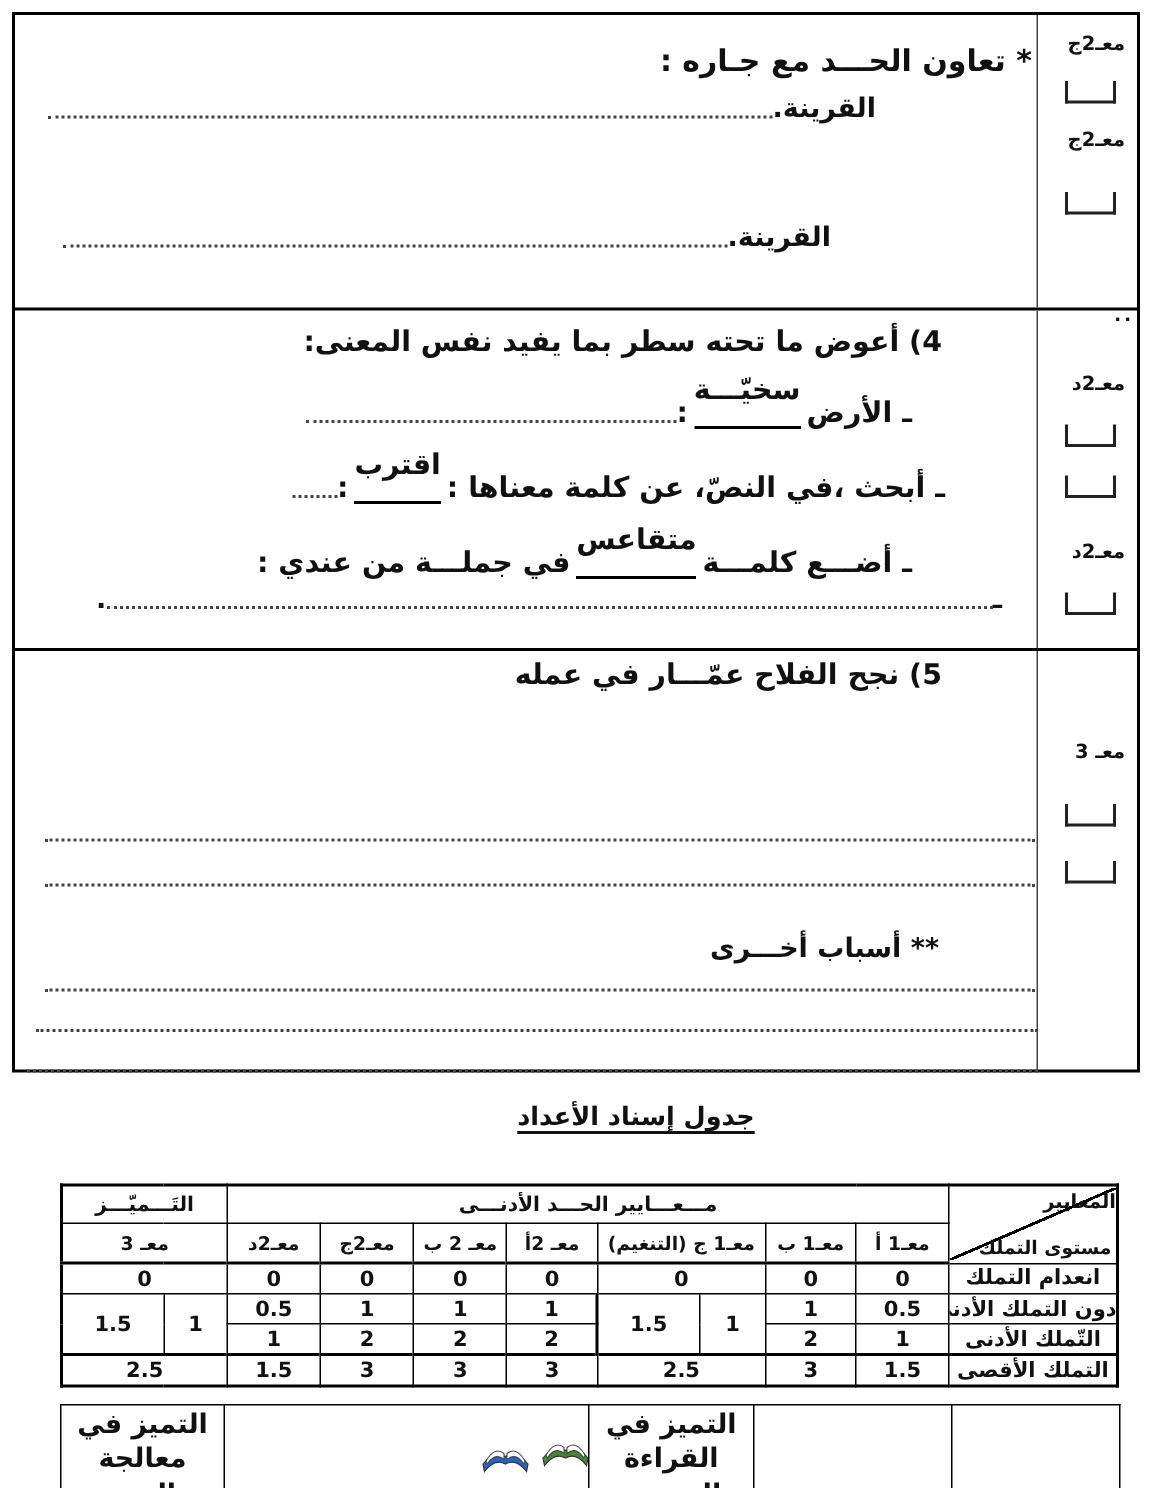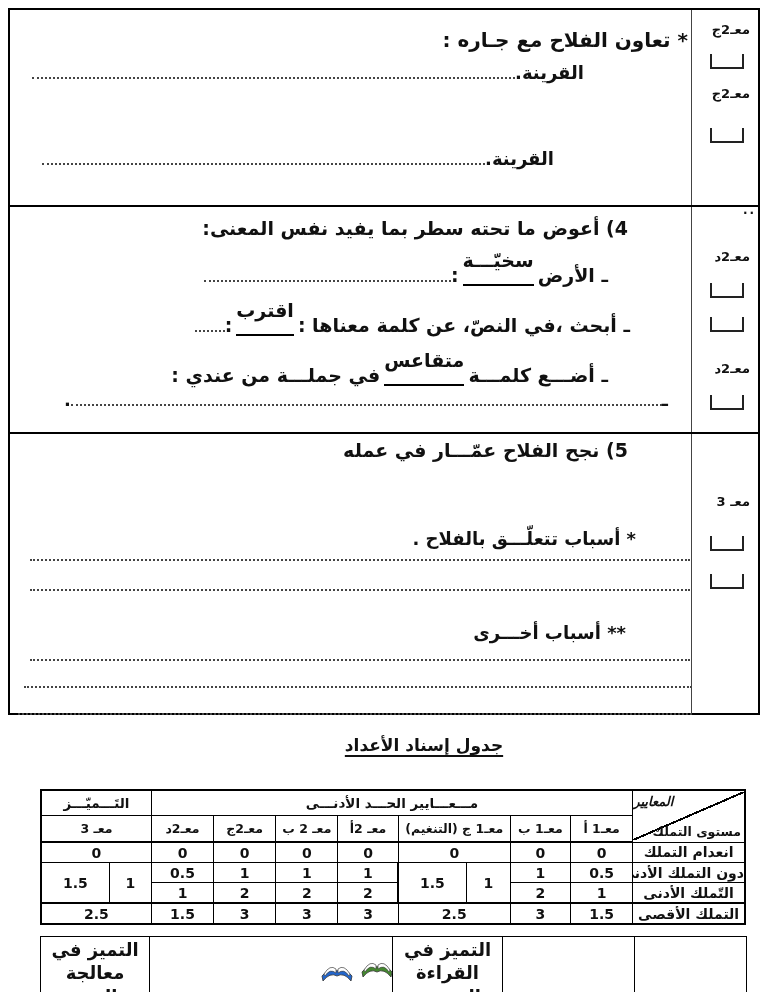--- a/index.html
+++ b/index.html
@@ -32,38 +32,38 @@
   tr.h1 td{height:24px;font-size:13.5px;}
   tr.h2 td{height:25px;font-size:12.5px;border-bottom:2.5px solid #000;}
   tr.dr td{height:19px;font-size:14px;}
   tr.r4 td{border-top:2.5px solid #000;}
   td.rowlab{text-align:right;font-size:12.5px;padding-left:2px;padding-right:4px;white-space:nowrap;}
   td.thickR{border-right-width:2.5px;}
   td.thickL{border-left-width:2.5px;}
   td.corner{border-bottom:2.5px solid #000;}
   .corner-wrap{position:relative;width:100%;height:48px;
      background:linear-gradient(to top left,transparent calc(50% - 1px),#000 calc(50% - 1px),#000 calc(50% + 1px),transparent calc(50% + 1px));}
-  .corner-top{position:absolute;top:2px;left:0;right:0;text-align:left;font-size:13px;font-style:italic;}
+  .corner-top{position:absolute;top:2px;left:0;right:0;text-align:right;font-size:13px;}
   .corner-bottom{position:absolute;bottom:1px;right:3px;font-size:12.5px;}
   
   table.strip{position:absolute;left:40px;top:936px;width:706px;height:42px;border-collapse:collapse;
               direction:rtl;table-layout:fixed;border:1.5px solid #000;}
   table.strip td{border:1.5px solid #000;text-align:center;font-size:18px;font-weight:bold;line-height:1.3;}
   .books{position:absolute;left:320px;top:954px;width:76px;height:36px;}
 </style>
 </head>
 <body>
 
 <div class="page">
 
   <div class="qbox">
 
     <section class="sec sec1">
       <div class="content">
-        <div class="qline" style="top:18px;right:4px;font-size:20px;">* تعاون الفلاح مع جـاره :</div>
+        <div class="qline" style="top:18px;right:4px;font-size:20px;">* تعاون الحـــد مع جـاره :</div>
         <div class="clue-row" style="top:52px;right:108px;left:16px;">
           <span class="clue-word">القرينة.</span>
           <span class="fill"></span>
         </div>
         <div class="clue-row" style="top:138px;right:138px;left:26px;">
           <span class="clue-word">القرينة.</span>
           <span class="fill"></span>
         </div>
       </div>
       <aside class="mcol">
@@ -106,21 +106,20 @@
         <span class="mbox" style="top:76px;"></span>
         <span class="mbox" style="top:110px;"></span>
         <span class="mlabel" style="top:154px;">معـ2د</span>
         <span class="mbox" style="top:188px;"></span>
       </aside>
     </section>
 
     <section class="sec sec3">
       <div class="content">
         <div class="qline" style="top:5px;right:64px;">5) نجح الفلاح عمّـــار في عمله</div>
-        <div class="qline" style="top:94px;right:56px;font-size:18px;">* أسباب تتعلّـــق بالفلاح .</div>
         <div class="dotline" style="top:125px;left:14px;right:2px;"></div>
         <div class="dotline" style="top:155px;left:14px;right:2px;"></div>
         <div class="qline" style="top:188px;right:66px;font-size:18px;">** أسباب أخـــرى</div>
         <div class="dotline" style="top:225px;left:14px;right:2px;"></div>
         <div class="dotline" style="top:252px;left:8px;right:0;"></div>
         <div class="dotline" style="top:279px;left:2px;right:0;"></div>
       </div>
       <aside class="mcol">
         <span class="mlabel" style="top:60px;">معـ 3</span>
         <span class="mbox" style="top:102px;"></span>

